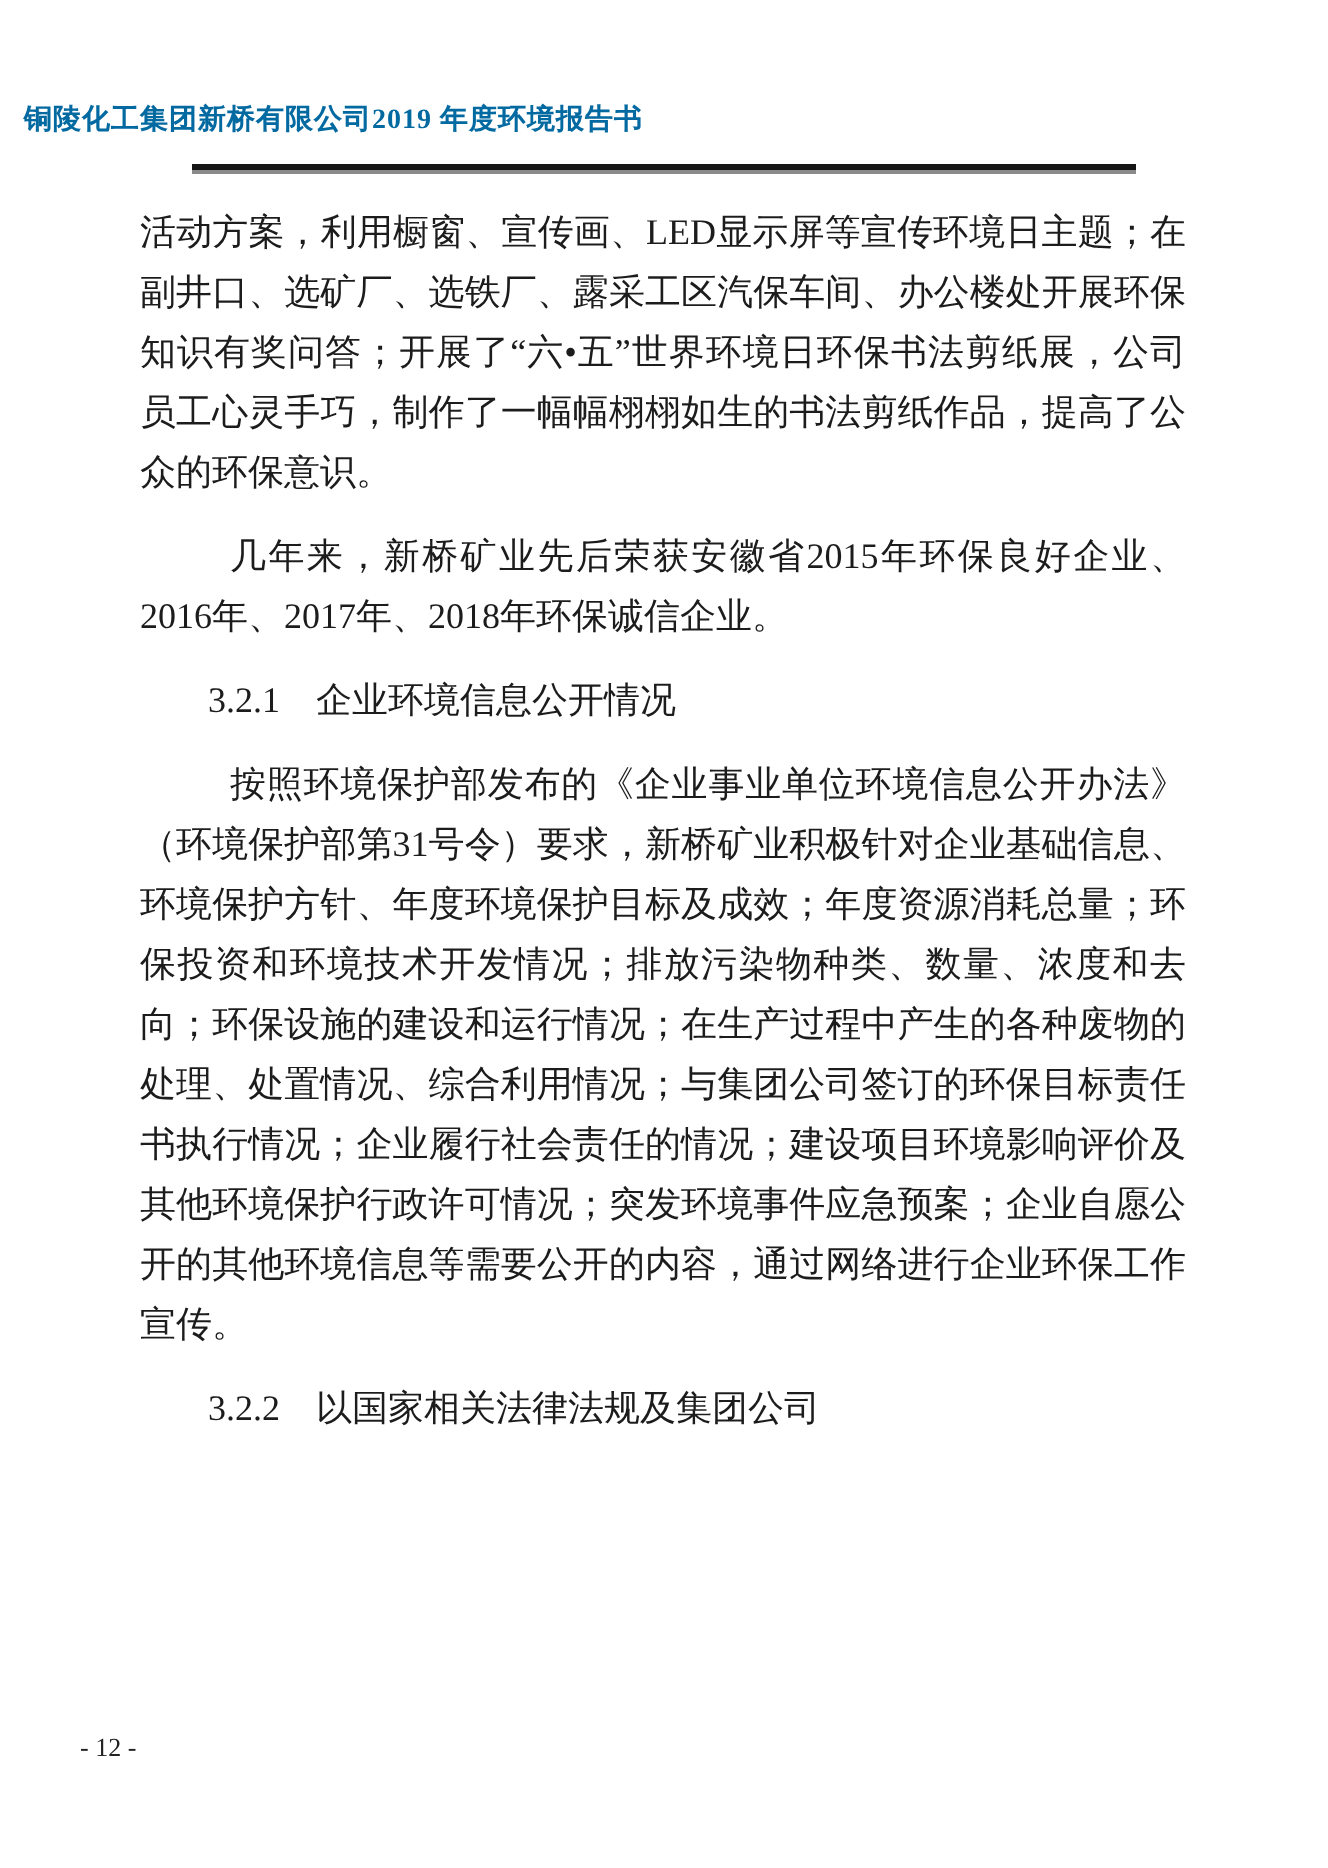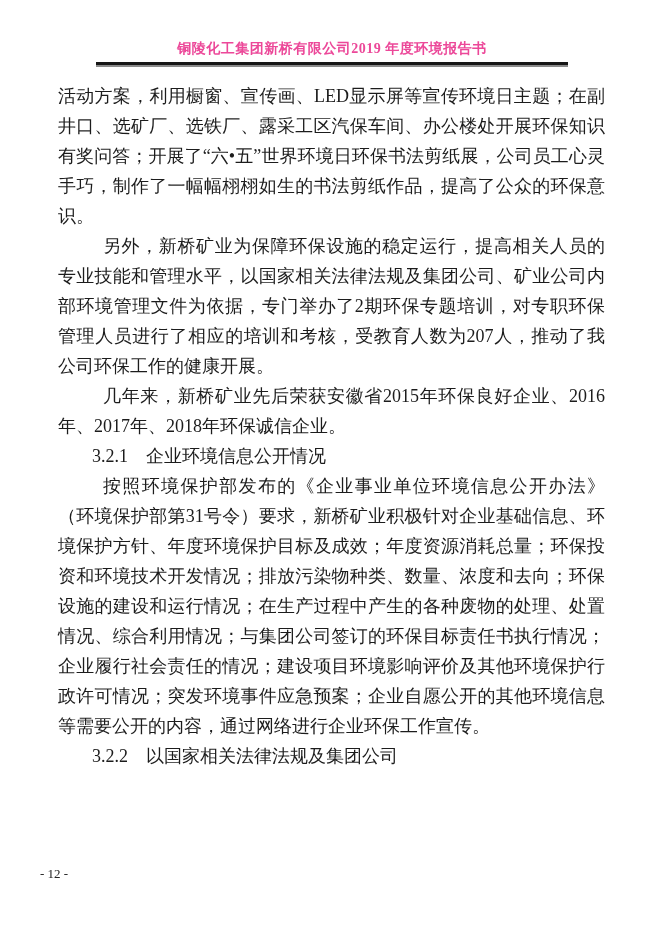--- a/index.html
+++ b/index.html
@@ -13,27 +13,27 @@
     height: 934px;
     background: #ffffff;
     font-family: "Liberation Serif", "DejaVu Serif", serif;
     overflow: hidden;
     box-sizing: border-box;
   }
   .doc-header {
     padding-top: 40px;
   }
   .doc-header-title {
-    text-align: center;
+    text-align: left;
     font-size: 14px;
     font-weight: bold;
-    color: #ec4899;
+    color: #0369a1;
     letter-spacing: 0.5px;
     line-height: 18px;
-    margin: 0;
+    margin: 12px;
   }
   .header-rule {
     width: 472px;
     margin: 4px auto 0 auto;
   }
   .header-rule-thick {
     height: 3px;
     background: #161616;
   }
   .header-rule-thin {
@@ -42,21 +42,21 @@
   }
   .content {
     width: 547px;
     margin: 14px 0 0 58px;
     font-size: 18px;
     line-height: 30px;
     text-align: justify;
     color: #1c1c1c;
   }
   .content p {
-    margin: 0;
+    margin: 12px;
     padding: 0;
   }
   .para-indent {
     text-indent: 45px;
   }
   .para-noindent {
     text-indent: 0;
   }
   .heading {
     text-indent: 34px;
@@ -80,21 +80,20 @@
   <div class="doc-header">
     <p class="doc-header-title">铜陵化工集团新桥有限公司2019 年度环境报告书</p>
     <div class="header-rule">
       <div class="header-rule-thick"></div>
       <div class="header-rule-thin"></div>
     </div>
   </div>
 
   <div class="content">
     <p class="para-noindent">活动方案，利用橱窗、宣传画、LED显示屏等宣传环境日主题；在副井口、选矿厂、选铁厂、露采工区汽保车间、办公楼处开展环保知识有奖问答；开展了“六•五”世界环境日环保书法剪纸展，公司员工心灵手巧，制作了一幅幅栩栩如生的书法剪纸作品，提高了公众的环保意识。</p>
-    <p class="para-indent">另外，新桥矿业为保障环保设施的稳定运行，提高相关人员的专业技能和管理水平，以国家相关法律法规及集团公司、矿业公司内部环境管理文件为依据，专门举办了2期环保专题培训，对专职环保管理人员进行了相应的培训和考核，受教育人数为207人，推动了我公司环保工作的健康开展。</p>
     <p class="para-indent">几年来，新桥矿业先后荣获安徽省2015年环保良好企业、2016年、2017年、2018年环保诚信企业。</p>
     <p class="heading">3.2.1　企业环境信息公开情况</p>
     <p class="para-indent">按照环境保护部发布的《企业事业单位环境信息公开办法》（环境保护部第31号令）要求，新桥矿业积极针对企业基础信息、环境保护方针、年度环境保护目标及成效；年度资源消耗总量；环保投资和环境技术开发情况；排放污染物种类、数量、浓度和去向；环保设施的建设和运行情况；在生产过程中产生的各种废物的处理、处置情况、综合利用情况；与集团公司签订的环保目标责任书执行情况；企业履行社会责任的情况；建设项目环境影响评价及其他环境保护行政许可情况；突发环境事件应急预案；企业自愿公开的其他环境信息等需要公开的内容，通过网络进行企业环保工作宣传。</p>
     <p class="heading">3.2.2　以国家相关法律法规及集团公司</p>
   </div>
 
   <div class="footer">
     <span>- 12 -</span>
   </div>
 

